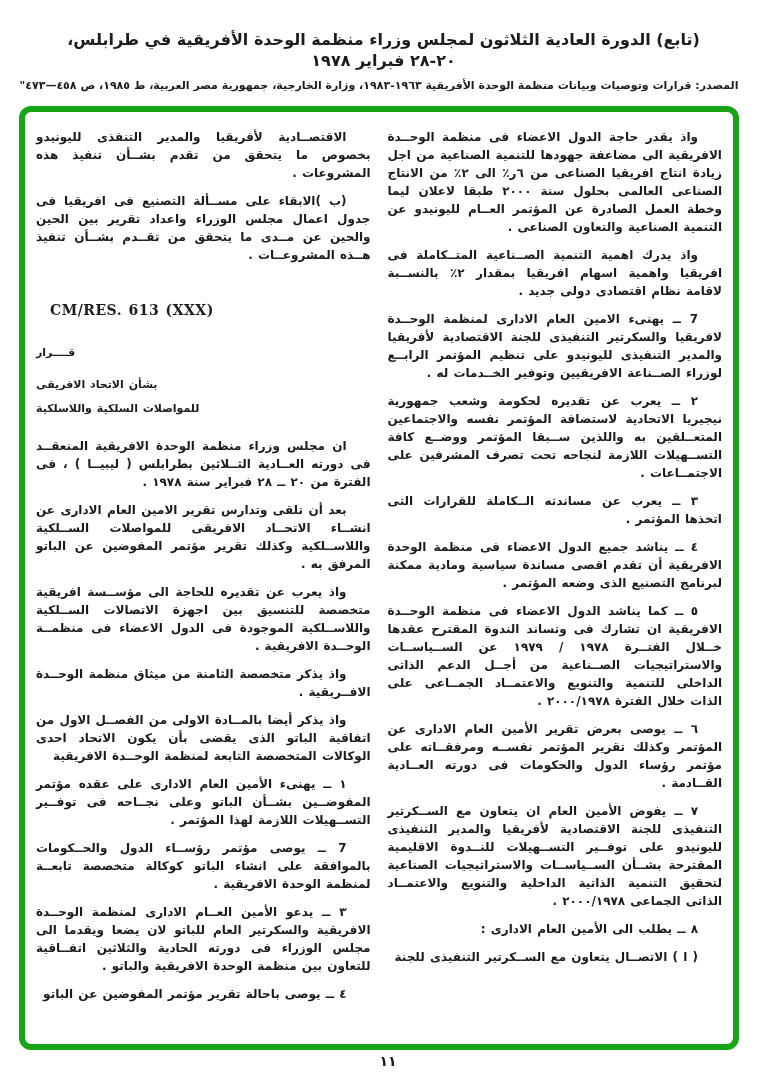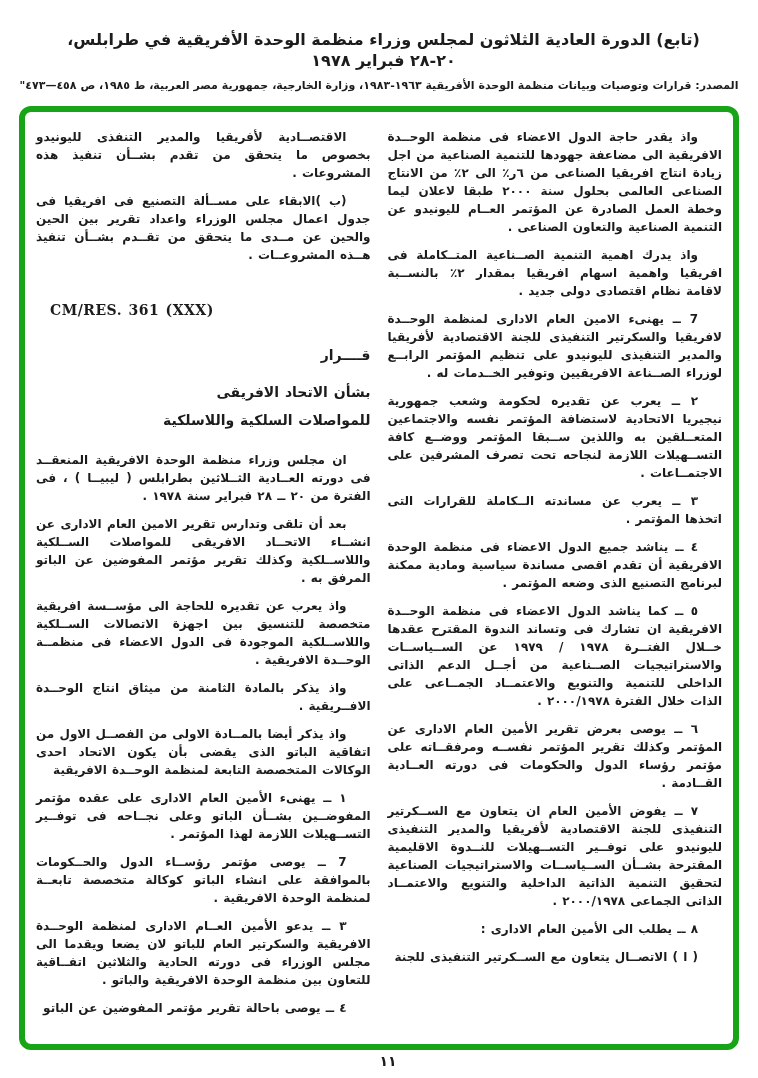--- a/index.html
+++ b/index.html
@@ -52,22 +52,22 @@
   .para.latin{
     direction:ltr;
     text-align:left;
     text-indent:14px;
     font-family:"DejaVu Serif", serif;
     font-size:14px;
     letter-spacing:0.5px;
     margin:36px 0 24px 0;
   }
   .para.heading{
-    text-align:right; text-indent:0;
-    font-size:14px;
+    text-align:left; text-indent:0;
+    font-size:11px;
   }
   .para.heading-main{ margin:0 0 16px 0; }
   .para.heading-sub1{ margin:0 0 7px 0; }
   .para.heading-sub2{ margin:0 0 20px 0; }
   
   .footer{
     position:absolute; left:18px; right:0; bottom:8px;
     text-align:center;
   }
   .page-number{ font-size:14px; font-weight:bold; letter-spacing:2px; }
@@ -94,28 +94,28 @@
       <p class="para">٥ ــ كما يناشد الدول الاعضاء فى منظمة الوحــدة الافريقية ان تشارك فى وتساند الندوة المقترح عقدها خــلال الفتــرة ١٩٧٨ / ١٩٧٩ عن الســياســات والاستراتيجيات الصــناعية من أجــل الدعم الذاتى الداخلى للتنمية والتنويع والاعتمــاد الجمــاعى على الذات خلال الفترة ٢٠٠٠/١٩٧٨ .</p>
       <p class="para">٦ ــ يوصى بعرض تقرير الأمين العام الادارى عن المؤتمر وكذلك تقرير المؤتمر نفســه ومرفقــاته على مؤتمر رؤساء الدول والحكومات فى دورته العــادية القــادمة .</p>
       <p class="para">٧ ــ يفوض الأمين العام ان يتعاون مع الســكرتير التنفيذى للجنة الاقتصادية لأفريقيا والمدير التنفيذى لليونيدو على توفــير التســهيلات للنــدوة الاقليمية المقترحة بشــأن الســياســات والاستراتيجيات الصناعية لتحقيق التنمية الذاتية الداخلية والتنويع والاعتمــاد الذاتى الجماعى ٢٠٠٠/١٩٧٨ .</p>
       <p class="para">٨ ــ يطلب الى الأمين العام الادارى :</p>
       <p class="para">( ا ) الاتصــال يتعاون مع الســكرتير التنفيذى للجنة</p>
     </section>
 
     <section class="col">
       <p class="para">الاقتصــادية لأفريقيا والمدير التنفذى لليونيدو بخصوص ما يتحقق من تقدم بشــأن تنفيذ هذه المشروعات .</p>
       <p class="para">(ب )الابقاء على مســألة التصنيع فى افريقيا فى جدول اعمال مجلس الوزراء واعداد تقرير بين الحين والحين عن مــدى ما يتحقق من تقــدم بشــأن تنفيذ هــذه المشروعــات .</p>
-      <p class="para latin">CM/RES. 361 (XXX)</p>
+      <p class="para latin">CM/RES. 613 (XXX)</p>
       <p class="para heading heading-main">قــــرار</p>
       <p class="para heading heading-sub1">بشأن الاتحاد الافريقى</p>
       <p class="para heading heading-sub2">للمواصلات السلكية واللاسلكية</p>
       <p class="para">ان مجلس وزراء منظمة الوحدة الافريقية المنعقــد فى دورته العــادية الثــلاثين بطرابلس ( ليبيــا ) ، فى الفترة من ٢٠ ــ ٢٨ فبراير سنة ١٩٧٨ .</p>
       <p class="para">بعد أن تلقى وتدارس تقرير الامين العام الادارى عن انشــاء الاتحــاد الافريقى للمواصلات الســلكية واللاســلكية وكذلك تقرير مؤتمر المفوضين عن الباتو المرفق به .</p>
       <p class="para">واذ يعرب عن تقديره للحاجة الى مؤســسة افريقية متخصصة للتنسيق بين اجهزة الاتصالات الســلكية واللاســلكية الموجودة فى الدول الاعضاء فى منظمــة الوحــدة الافريقية .</p>
-      <p class="para">واذ يذكر بالمادة الثامنة من ميثاق انتاج الوحــدة الافــريقية .</p>
+      <p class="para">واذ يذكر متخصصة الثامنة من ميثاق منظمة الوحــدة الافــريقية .</p>
       <p class="para">واذ يذكر أيضا بالمــادة الاولى من الفصــل الاول من اتفاقية الباتو الذى يقضى بأن يكون الاتحاد احدى الوكالات المتخصصة التابعة لمنظمة الوحــدة الافريقية</p>
       <p class="para">١ ــ يهنىء الأمين العام الادارى على عقده مؤتمر المفوضــين بشــأن الباتو وعلى نجــاحه فى توفــير التســهيلات اللازمة لهذا المؤتمر .</p>
       <p class="para">7 ــ يوصى مؤتمر رؤســاء الدول والحــكومات بالموافقة على انشاء الباتو كوكالة متخصصة تابعــة لمنظمة الوحدة الافريقية .</p>
       <p class="para">٣ ــ يدعو الأمين العــام الادارى لمنظمة الوحــدة الافريقية والسكرتير العام للباتو لان يضعا ويقدما الى مجلس الوزراء فى دورته الحادية والثلاثين اتفــاقية للتعاون بين منظمة الوحدة الافريقية والباتو .</p>
       <p class="para">٤ ــ يوصى باحالة تقرير مؤتمر المفوضين عن الباتو</p>
     </section>
 
   </div>
 
   <div class="footer">

